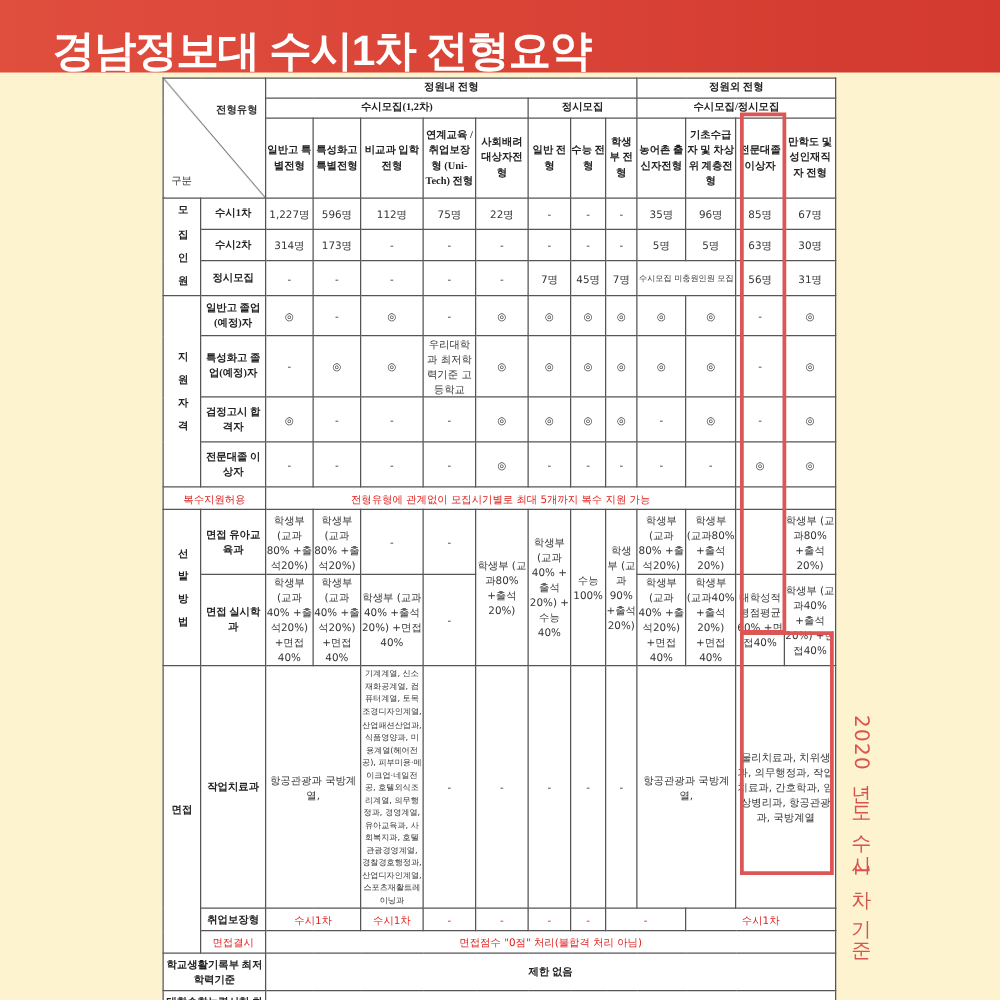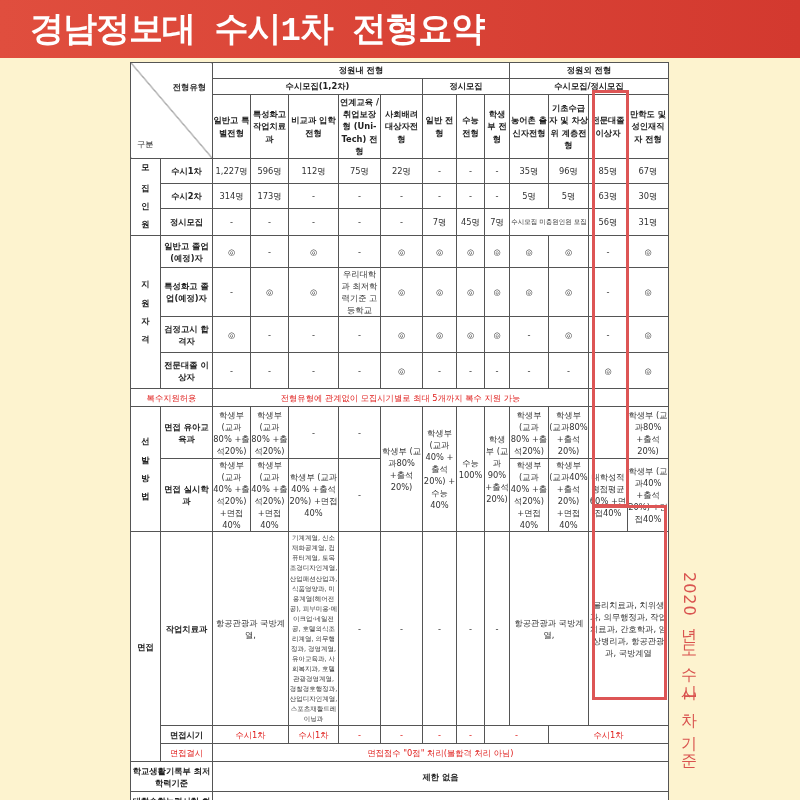--- a/index.html
+++ b/index.html
@@ -1,22 +1,22 @@
 <!DOCTYPE html>
 <html><head>
 <meta charset="utf-8">
 <style>
   html,body{margin:0;padding:0;}
   body{width:800px;height:800px;overflow:hidden;background:#fdf3cf;font-family:"DejaVu Sans","Liberation Sans",sans-serif;position:relative;}
   .banner{position:absolute;left:0;top:0;width:800px;height:58px;background:linear-gradient(90deg,#e04e3e,#d3392f);}
-  .banner h1{margin:0;position:absolute;left:30px;top:6px;color:#fff;font-size:34px;font-weight:bold;letter-spacing:-1px;font-family:Liberation Mono, monospace;}
+  .banner h1{margin:12px;position:absolute;left:30px;top:6px;color:#fff;font-size:34px;font-weight:bold;letter-spacing:-1px;font-family:Liberation Sans, sans-serif;}
   .sheet{position:absolute;left:130px;top:62px;width:538px;height:738px;background:#fff;}
   table{border-collapse:collapse;width:538px;table-layout:fixed;font-size:8.3px;color:#333;}
   td{border:1px solid #555;text-align:center;vertical-align:middle;padding:0;line-height:1.45;overflow:hidden;}
-  td.b{font-weight:bold;color:#222;}
+  td.b{font-weight:bold;color:#222;font-family:Liberation Serif, serif;}
   .red{color:#e0201e;font-weight:normal;}
   .diag{position:relative;background:linear-gradient(to top right,transparent calc(50% - 0.6px),#444 50%,transparent calc(50% + 0.6px));}
   .diag .tr{position:absolute;right:6px;top:18px;font-weight:bold;}
   .diag .bl{position:absolute;left:6px;bottom:8px;font-weight:normal;}
   .vert{writing-mode:vertical-rl;letter-spacing:10px;font-weight:bold;}
   .small{font-size:6.5px;line-height:1.55;}
   .hl{position:absolute;left:592px;top:90px;width:37px;height:417px;border:3px solid #dd5555;box-sizing:border-box;pointer-events:none;}
   .hl2{position:absolute;left:592px;top:505px;width:75px;height:195px;border:3px solid #dd5555;box-sizing:border-box;pointer-events:none;}
   .note{position:absolute;left:678px;top:572px;writing-mode:vertical-rl;color:#d9534f;font-size:16px;letter-spacing:1px;}
 </style>
@@ -55,21 +55,21 @@
     <td colspan="8" class="b">정원내 전형</td>
     <td colspan="4" class="b">정원외 전형</td>
   </tr>
   <tr style="height:16px">
     <td colspan="5" class="b">수시모집(1,2차)</td>
     <td colspan="3" class="b">정시모집</td>
     <td colspan="4" class="b">수시모집/정시모집</td>
   </tr>
   <tr style="height:64px">
     <td class="b">일반고 특별전형</td>
-    <td class="b">특성화고 작업치료과</td>
+    <td class="b">특성화고 특별전형</td>
     <td class="b">비교과 입학전형</td>
     <td class="b">연계교육 /취업보장형 (Uni-Tech) 전형</td>
     <td class="b">사회배려 대상자전형</td>
     <td class="b">일반 전형</td>
     <td class="b">수능 전형</td>
     <td class="b">학생부 전형</td>
     <td class="b">농어촌 출신자전형</td>
     <td class="b">기초수급자 및 차상위 계층전형</td>
     <td class="b">전문대졸 이상자</td>
     <td class="b">만학도 및 성인재직자 전형</td>
@@ -225,21 +225,21 @@
     <td class="small">기계계열, 신소재화공계열, 컴퓨터계열, 토목조경디자인계열, 산업패션산업과, 식품영양과, 미용계열(헤어전공), 피부미용·메이크업·네일전공, 호텔외식조리계열, 의무행정과, 경영계열, 유아교육과, 사회복지과, 호텔관광경영계열, 경찰경호행정과, 산업디자인계열, 스포츠재활트레이닝과</td>
     <td>-</td>
     <td>-</td>
     <td>-</td>
     <td>-</td>
     <td>-</td>
     <td colspan="2">항공관광과 국방계열,</td>
     <td colspan="2">물리치료과, 치위생과, 의무행정과, 작업치료과, 간호학과, 임상병리과, 항공관광과, 국방계열</td>
   </tr>
   <tr style="height:18px">
-    <td class="b">면접시기</td>
+    <td class="b">취업보장형</td>
     <td colspan="2" class="red">수시1차</td>
     <td class="red">수시1차</td>
     <td class="red">-</td>
     <td class="red">-</td>
     <td class="red">-</td>
     <td class="red">-</td>
     <td colspan="2" class="red">-</td>
     <td colspan="4" class="red">수시1차</td>
   </tr>
   <tr style="height:18px">

